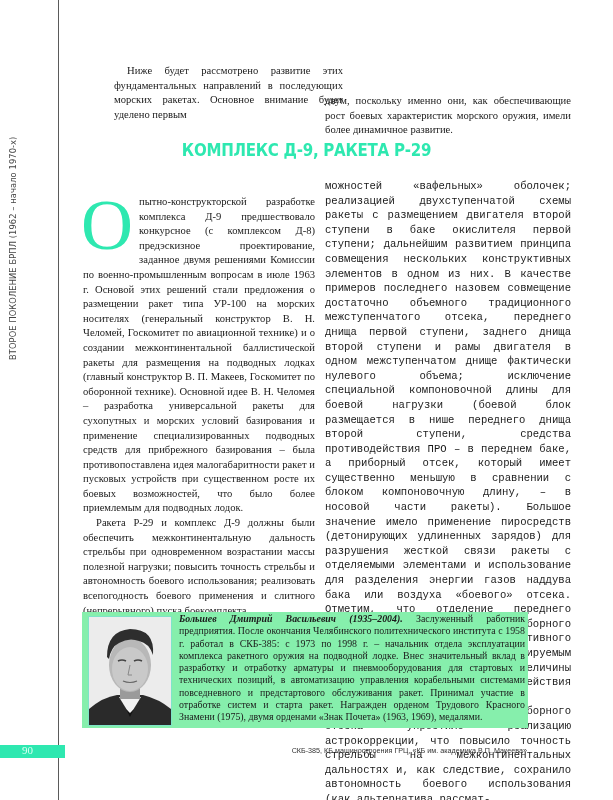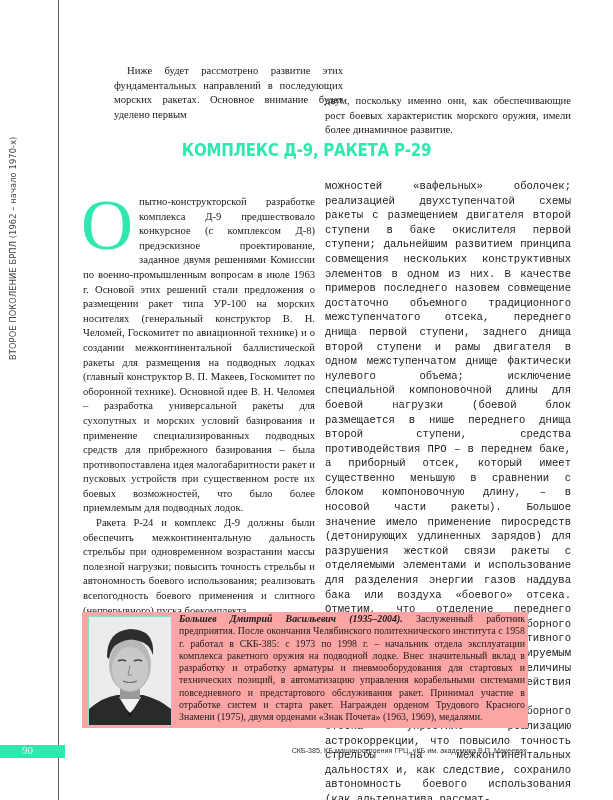--- a/index.html
+++ b/index.html
@@ -27,21 +27,21 @@
     transform: scaleX(0.86);
   }
   .body-left { left: 83px; top: 195px; width: 232px; }
   .body-right { left: 325px; top: 179px; width: 246px; font-family: Liberation Mono, monospace; }
   .dropcap {
     float: left; font-size: 72px; line-height: 55px; height: 56px;
     margin: 3px 6px 0 -2px; color: var(--accent); font-family: "Liberation Serif", serif;
   }
   .callout {
     position: absolute; left: 82px; top: 612px; width: 446px; height: 116px;
-    background: #fca5a5;
+    background: #86efac;
   }
   .photo {
     position: absolute; left: 6px; top: 4px; width: 82px; height: 108px;
     border: 1px solid #7ee4c8; background: #e8e8e8; overflow: hidden;
   }
   .photo svg { display: block; }
   .bio {
     position: absolute; left: 97px; top: 1px; width: 346px;
     font-size: 9.9px; line-height: 12.3px; text-align: justify;
   }
@@ -69,21 +69,21 @@
   <p>Ниже будет рассмотрено развитие этих фундаментальных направлений в последующих морских ракетах. Основное внимание будет уделено первым</p>
 </div>
 <div class="col top-right">
   <p class="noindent">двум, поскольку именно они, как обеспечивающие рост боевых характеристик морского оружия, имели более динамичное развитие.</p>
 </div>
 
 <div class="heading">КОМПЛЕКС Д-9, РАКЕТА Р-29</div>
 
 <div class="col body-left">
   <p class="noindent"><span class="dropcap">О</span><span>пытно-конструкторской разработке комплекса Д-9 предшествовало конкурсное (с комплексом Д-8) предэскизное проектирование, заданное двумя решениями Комиссии по военно-промышленным вопросам в июле 1963 г. Основой этих решений стали предложения о размещении ракет типа УР-100 на морских носителях (генеральный конструктор В. Н. Челомей, Госкомитет по авиационной технике) и о создании межконтинентальной баллистической ракеты для размещения на подводных лодках (главный конструктор В. П. Макеев, Госкомитет по оборонной технике). Основной идее В. Н. Челомея – разработка универсальной ракеты для сухопутных и морских условий базирования и применение специализированных подводных средств для прибрежного базирования – была противопоставлена идея малогабаритности ракет и пусковых устройств при существенном росте их боевых возможностей, что было более приемлемым для подводных лодок.</span></p>
-  <p>Ракета Р-24 и комплекс Д-9 должны были обеспечить межконтинентальную дальность стрельбы при одновременном возрастании массы полезной нагрузки; повысить точность стрельбы и автономность боевого использования; реализовать всепогодность боевого применения и слитного (непрерывного) пуска боекомплекта.</p>
+  <p>Ракета Р-29 и комплекс Д-9 должны были обеспечить межконтинентальную дальность стрельбы при одновременном возрастании массы полезной нагрузки; повысить точность стрельбы и автономность боевого использования; реализовать всепогодность боевого применения и слитного (непрерывного) пуска боекомплекта.</p>
   <p>Трехкратное повышение дальности стрельбы при полуторакратном увеличении забрасываемой массы достигалось путем развития существующих и применения новых решений и подходов, а именно: наращиванием габаритов и стартовой массы ракеты; более полным использованием воз-</p>
 </div>
 
 <div class="col body-right">
   <p class="noindent">можностей «вафельных» оболочек; реализацией двухступенчатой схемы ракеты с размещением двигателя второй ступени в баке окислителя первой ступени; дальнейшим развитием принципа совмещения нескольких конструктивных элементов в одном из них. В качестве примеров последнего назовем совмещение достаточно объемного традиционного межступенчатого отсека, переднего днища первой ступени, заднего днища второй ступени и рамы двигателя в одном межступенчатом днище фактически нулевого объема; исключение специальной компоновочной длины для боевой нагрузки (боевой блок размещается в нише переднего днища второй ступени, средства противодействия ПРО – в переднем баке, а приборный отсек, который имеет существенно меньшую в сравнении с блоком компоновочную длину, – в носовой части ракеты). Большое значение имело применение пиросредств (детонирующих удлиненных зарядов) для разрушения жесткой связи ракеты с отделяемыми элементами и использование для разделения энергии газов наддува бака или воздуха «боевого» отсека. Отметим, что отделение переднего отсека (боевого блока и приборного отсека) от ракеты в конце активного участка полета проводится регулируемым давлением в зависимости от величины фактического импульса последействия двигателя второй ступени.</p>
   <p>Переднее размещение приборного отсека упростило реализацию астрокоррекции, что повысило точность стрельбы на межконтинентальных дальностях и, как следствие, сохранило автономность боевого использования (как альтернатива рассмат-</p>
 </div>
 
 <div class="callout">
   <div class="photo" title="Портрет Д. В. Большева">

